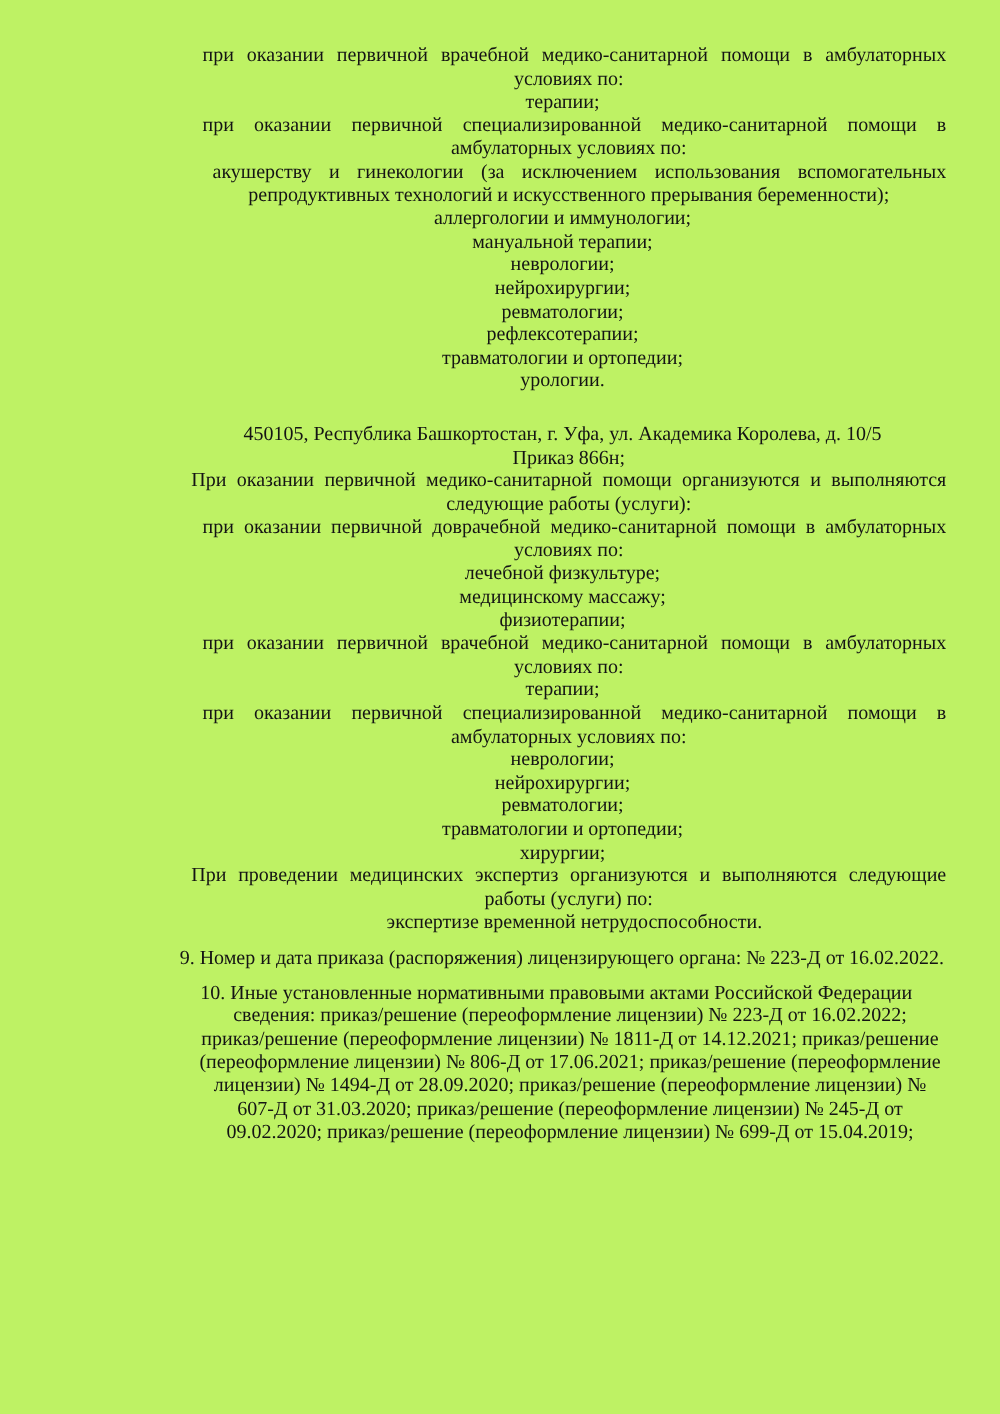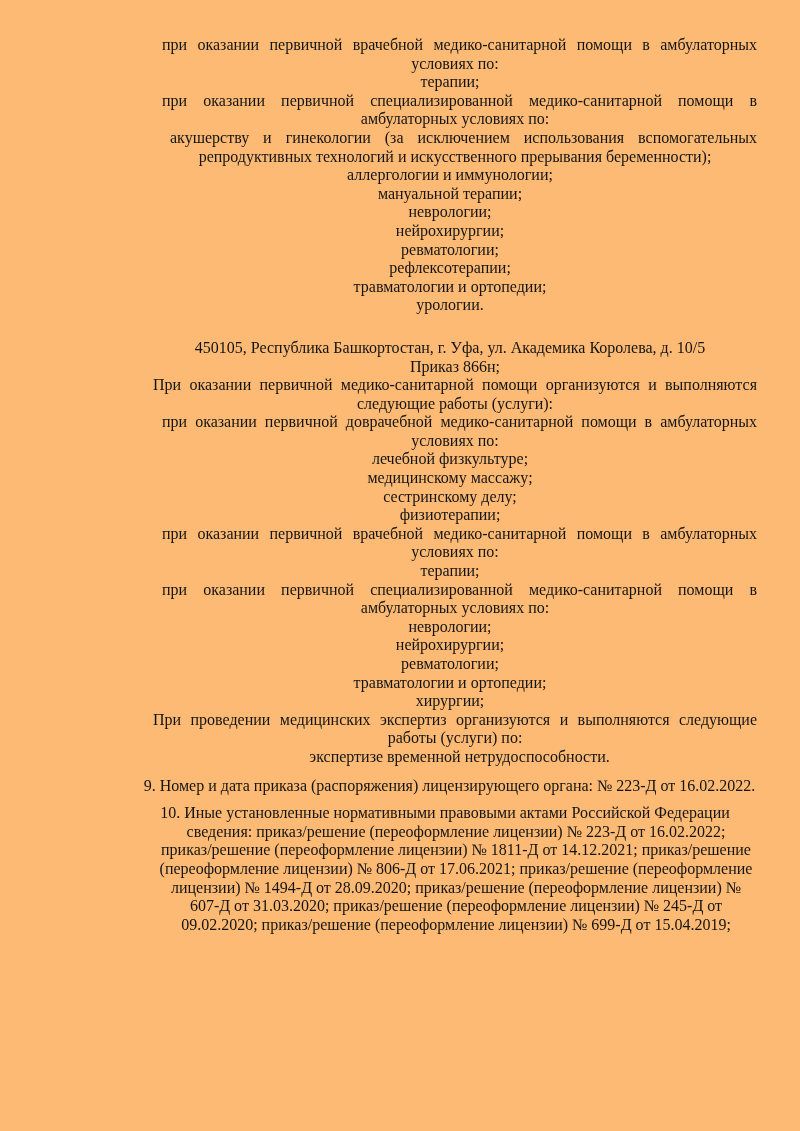--- a/index.html
+++ b/index.html
@@ -43,21 +43,21 @@
   }
   
   .block-services-continued { margin-top: 0; }
   .block-address-section    { margin-top: 24px; }
   .block-item-9             { margin-top: 10px; }
   .block-item-10            { margin-top: 9px; }
 </style>
 </head>
 <body>
 
-<div class="page" style="background: #fdba74; color: rgb(20, 20, 20);">
+<div class="page" style="background: #bef264; color: rgb(20, 20, 20);">
   <div class="block block-services-continued">
       <div class="line k-cj">при оказании первичной врачебной медико-санитарной помощи в амбулаторных</div>
       <div class="line k-b">условиях по:</div>
       <div class="line k-d">терапии;</div>
       <div class="line k-cj">при оказании первичной специализированной медико-санитарной помощи в</div>
       <div class="line k-b">амбулаторных условиях по:</div>
       <div class="line k-dj">акушерству и гинекологии (за исключением использования вспомогательных</div>
       <div class="line k-b">репродуктивных технологий и искусственного прерывания беременности);</div>
       <div class="line k-d">аллергологии и иммунологии;</div>
       <div class="line k-d">мануальной терапии;</div>
@@ -71,21 +71,20 @@
 
   <div class="block block-address-section">
       <div class="line k-a">450105, Республика Башкортостан, г. Уфа, ул. Академика Королева, д. 10/5</div>
       <div class="line k-b">Приказ 866н;</div>
       <div class="line k-bj">При оказании первичной медико-санитарной помощи организуются и выполняются</div>
       <div class="line k-b">следующие работы (услуги):</div>
       <div class="line k-cj">при оказании первичной доврачебной медико-санитарной помощи в амбулаторных</div>
       <div class="line k-b">условиях по:</div>
       <div class="line k-d">лечебной физкультуре;</div>
       <div class="line k-d">медицинскому массажу;</div>
-      <div class="line k-d">сестринскому делу;</div>
       <div class="line k-d">физиотерапии;</div>
       <div class="line k-cj">при оказании первичной врачебной медико-санитарной помощи в амбулаторных</div>
       <div class="line k-b">условиях по:</div>
       <div class="line k-d">терапии;</div>
       <div class="line k-cj">при оказании первичной специализированной медико-санитарной помощи в</div>
       <div class="line k-b">амбулаторных условиях по:</div>
       <div class="line k-d">неврологии;</div>
       <div class="line k-d">нейрохирургии;</div>
       <div class="line k-d">ревматологии;</div>
       <div class="line k-d">травматологии и ортопедии;</div>

